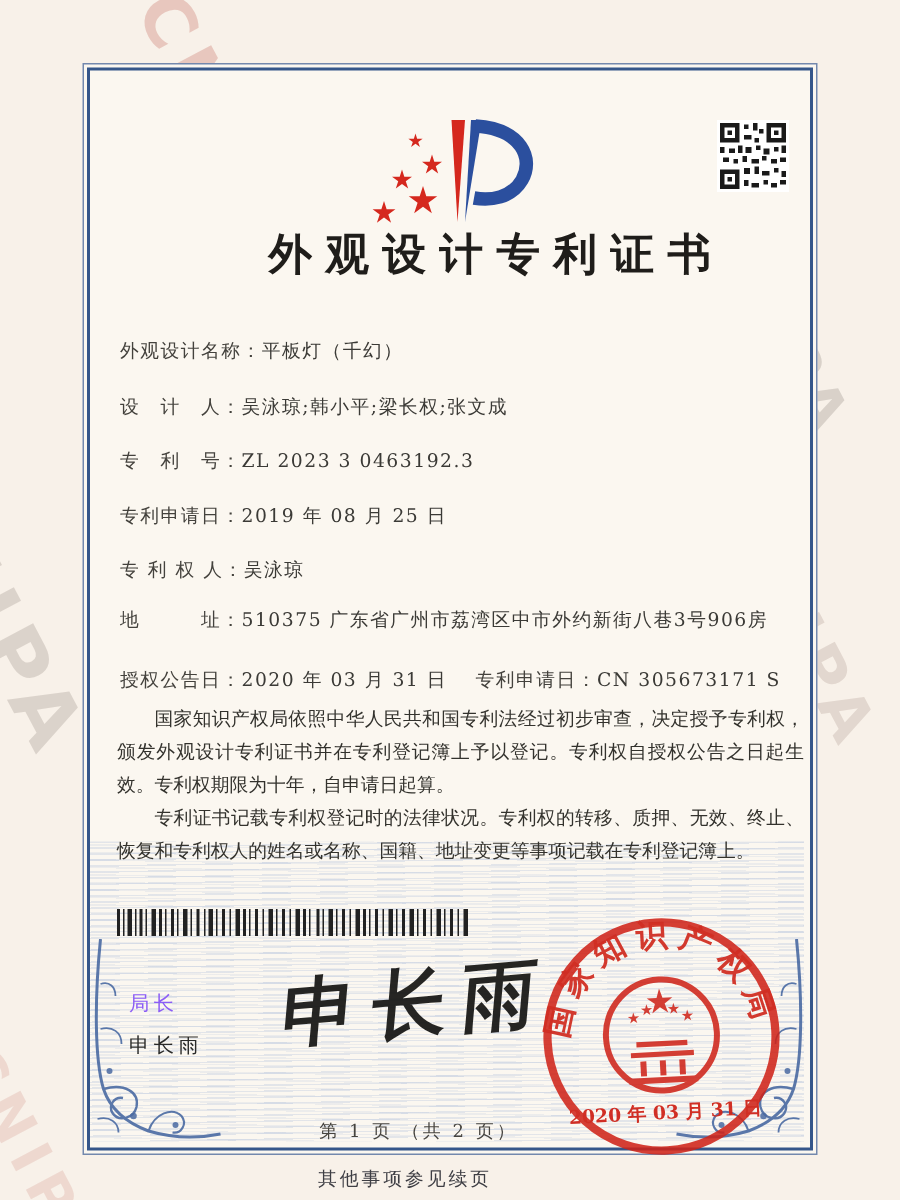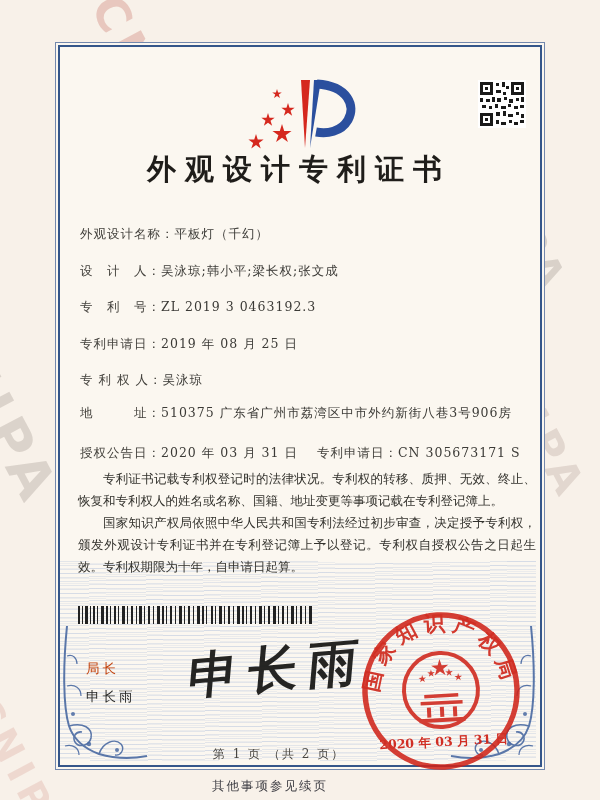--- a/index.html
+++ b/index.html
@@ -23,34 +23,34 @@
   .guilloche{position:absolute;left:4px;top:518px;width:476px;height:200px;
      background:
        repeating-linear-gradient(179deg, rgba(128,156,205,.20) 0 1px, rgba(0,0,0,0) 1px 4px),
        repeating-linear-gradient(181deg, rgba(128,156,205,.12) 0 1px, rgba(0,0,0,0) 1px 5px);
      pointer-events:none;}
 
   .cert-no{position:absolute;left:76px;top:74px;font-size:12px;color:#55524e;letter-spacing:3px;}
   .qr{position:absolute;left:478px;top:80px;width:48px;height:48px;}
   .logo{position:absolute;left:244px;top:76px;width:116px;height:76px;}
   .title{position:absolute;left:55px;top:150px;width:488px;text-align:center;
-         font-size:29px;font-weight:700;color:#1f1d1a;letter-spacing:9px;}
+         font-size:29px;font-weight:700;color:#1f1d1a;letter-spacing:9px;padding-left:32px;}
 
   .fields{position:absolute;left:80px;top:226px;width:456px;font-size:12.5px;color:#3b3a36;}
   .frow{position:absolute;left:0;white-space:nowrap;letter-spacing:1px;}
   .frow .lab{color:#44423d;}
   .grant-col2{position:absolute;left:237px;top:0;white-space:nowrap;}
 
   .bodytext{position:absolute;left:78px;top:468px;width:458px;font-size:12.5px;color:#33322d;
             line-height:1.75;text-align:justify;}
   .bodytext p{margin:0;text-indent:2em;}
 
   .barcode{position:absolute;left:78px;top:606px;width:235px;height:18px;}
 
-  .sig-title{position:absolute;left:86px;top:660px;font-size:13.5px;color:#c2410c;letter-spacing:3px;}
+  .sig-title{position:absolute;left:86px;top:660px;font-size:13.5px;color:#8b5cf6;letter-spacing:3px;}
   .sig-name{position:absolute;left:86px;top:688px;font-size:13.5px;color:#2a2a28;letter-spacing:3px;}
   .sig-script{position:absolute;left:188px;top:636px;font-size:50px;color:#141412;
       letter-spacing:10px;font-weight:600;transform:rotate(-5deg) skewX(-10deg);opacity:.92;
       font-family:"DejaVu Serif",serif;white-space:nowrap;}
 
   .seal{position:absolute;left:360px;top:610px;width:162px;height:162px;transform:rotate(-3deg);opacity:.94;}
 
   .flourish{position:absolute;width:90px;height:140px;}
   .fl-left{left:59px;top:626px;}
   .fl-right{left:449px;top:626px;transform:scaleX(-1);}
@@ -136,33 +136,33 @@
       <polygon points="0,-1 0.22,-0.31 0.95,-0.31 0.36,0.12 0.59,0.81 0,0.38 -0.59,0.81 -0.36,0.12 -0.95,-0.31 -0.22,-0.31" transform="translate(38,58) scale(10)"></polygon>
       <polygon points="0,-1 0.22,-0.31 0.95,-0.31 0.36,0.12 0.59,0.81 0,0.38 -0.59,0.81 -0.36,0.12 -0.95,-0.31 -0.22,-0.31" transform="translate(12,66) scale(8)"></polygon>
     </g>
   </svg>
 
   <div class="title">外观设计专利证书</div>
 
   <div class="fields">
     <div class="frow" style="top:0"><span class="lab">外观设计名称：</span><span>平板灯（千幻）</span></div>
     <div class="frow" style="top:37px"><span class="lab">设　计　人：</span><span>吴泳琼;韩小平;梁长权;张文成</span></div>
-    <div class="frow" style="top:73px"><span class="lab">专　利　号：</span><span>ZL 2019 3 0463192.3</span></div>
+    <div class="frow" style="top:73px"><span class="lab">专　利　号：</span><span>ZL 2023 3 0463192.3</span></div>
     <div class="frow" style="top:110px"><span class="lab">专利申请日：</span><span>2019 年 08 月 25 日</span></div>
     <div class="frow" style="top:146px"><span class="lab">专 利 权 人：</span><span>吴泳琼</span></div>
     <div class="frow" style="top:179px"><span class="lab">地　　　址：</span><span>510375 广东省广州市荔湾区中市外约新街八巷3号906房</span></div>
     <div class="frow" style="top:219px">
       <span><span class="lab">授权公告日：</span><span>2020 年 03 月 31 日</span></span>
       <span class="grant-col2"><span class="lab">专利申请日：</span><span>CN 305673171 S</span></span>
     </div>
   </div>
 
   <div class="bodytext">
+    <p>国家知识产权局依照中华人民共和国专利法经过初步审查，决定授予专利权，颁发外观设计专利证书并在专利登记簿上予以登记。专利权自授权公告之日起生效。专利权期限为十年，自申请日起算。</p>
     <p>专利证书记载专利权登记时的法律状况。专利权的转移、质押、无效、终止、恢复和专利权人的姓名或名称、国籍、地址变更等事项记载在专利登记簿上。</p>
-    <p>国家知识产权局依照中华人民共和国专利法经过初步审查，决定授予专利权，颁发外观设计专利证书并在专利登记簿上予以登记。专利权自授权公告之日起生效。专利权期限为十年，自申请日起算。</p>
   </div>
 
   <svg class="barcode" viewBox="0 0 235 18" preserveAspectRatio="none" aria-hidden="true">
     <g fill="#222">
       <rect x="0" y="0" width="2" height="18"></rect>
         <rect x="4" y="0" width="1" height="18"></rect>
         <rect x="7" y="0" width="3" height="18"></rect>
       <rect x="12" y="0" width="1" height="18"></rect>
         <rect x="15" y="0" width="2" height="18"></rect>
         <rect x="19" y="0" width="1" height="18"></rect>

